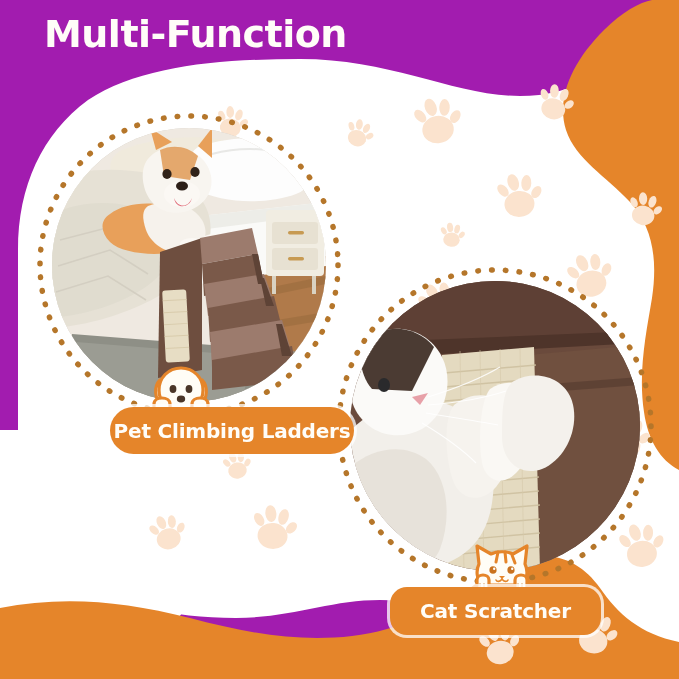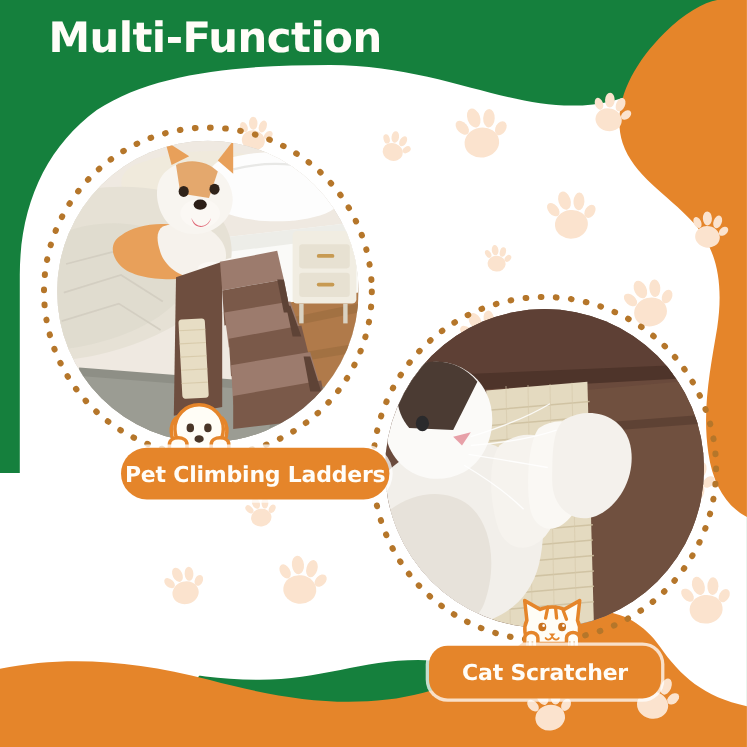--- a/index.html
+++ b/index.html
@@ -3,21 +3,21 @@
 <meta charset="utf-8">
 <style>
   html,body{margin:0;padding:0;}
   body{
     width:679px;height:679px;
     font-family:"DejaVu Sans", sans-serif;
     overflow:hidden;
   }
   #stage{
     position:relative;width:679px;height:679px;
-    background:#15803d;
+    background:#a21caf;
     overflow:hidden;
   }
   .layer{position:absolute;inset:0;}
   svg.layer{display:block;}
 
   
   #page-title{
     position:absolute;left:44px;top:12px;
     font-family:"DejaVu Sans", sans-serif;
     font-size:38px;font-weight:bold;

